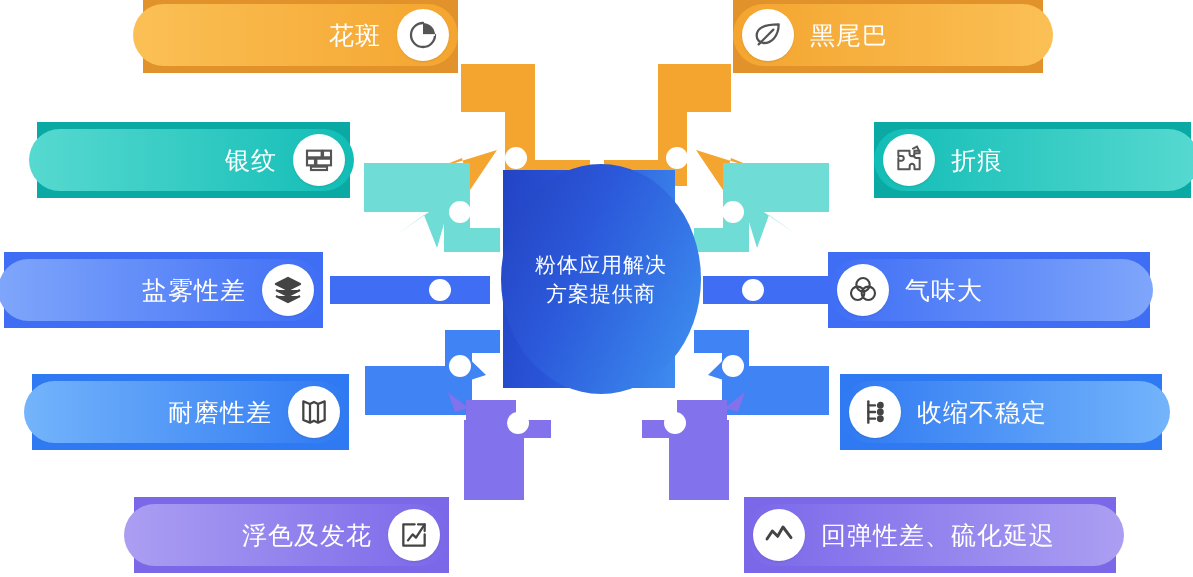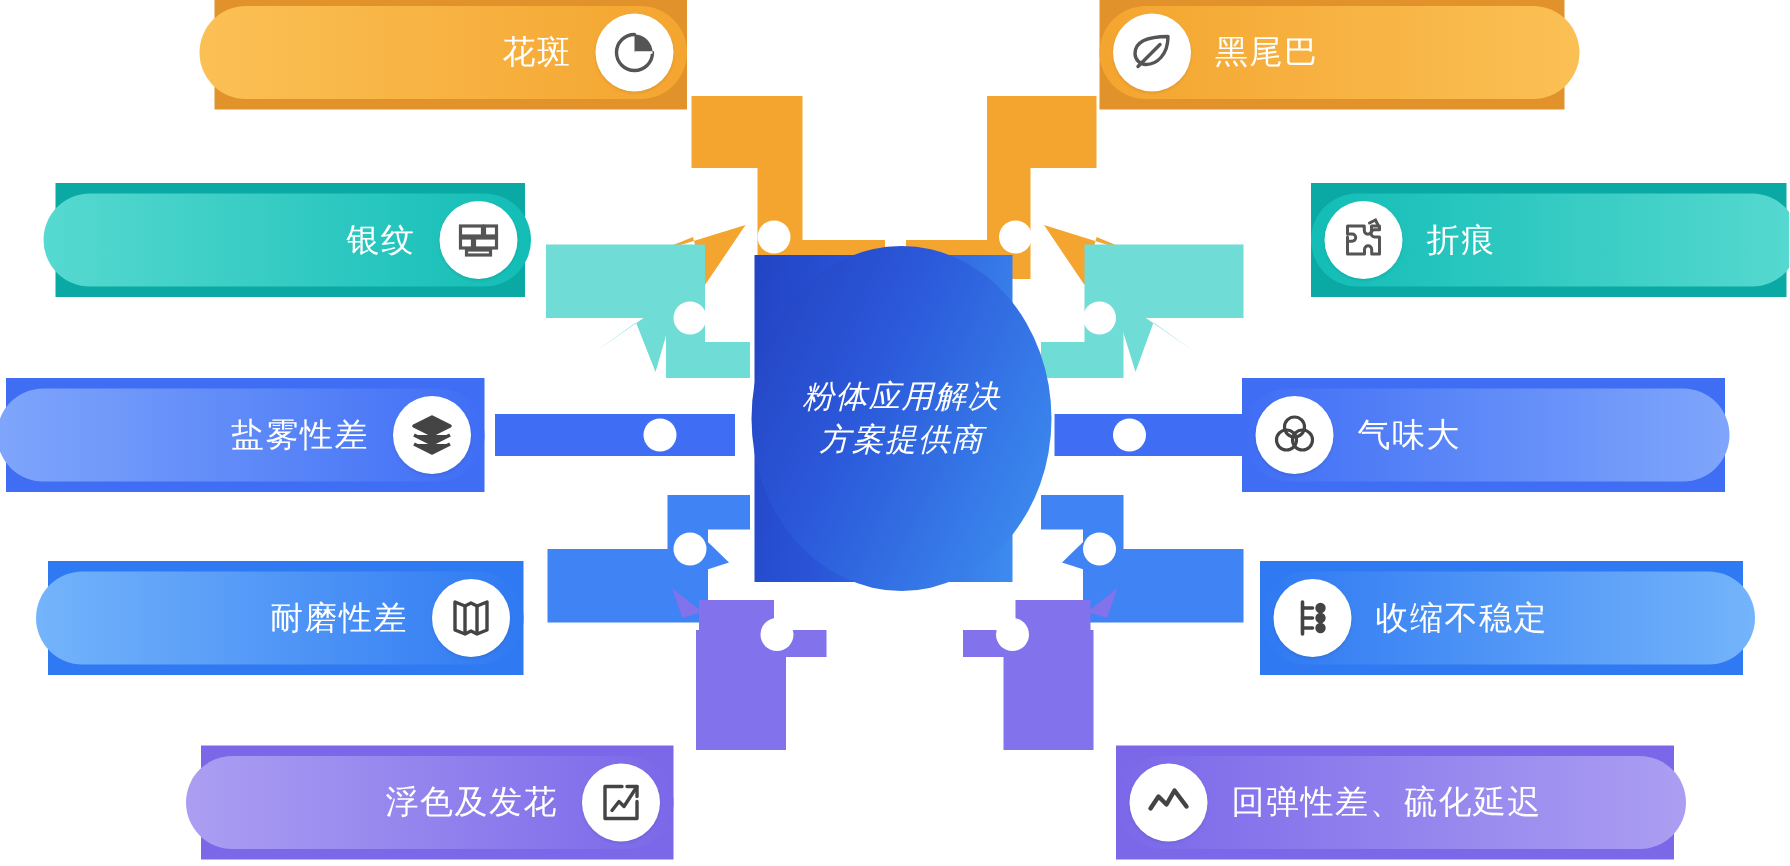--- a/index.html
+++ b/index.html
@@ -17,21 +17,20 @@
   
   #connectors{position:absolute;left:0;top:0;width:1193px;height:577px;}
 
   
   .center-node{
     position:absolute;
     left:503px;top:170px;
     width:172px;height:218px;
     background:linear-gradient(100deg,#2244c4 0%,#2a55d8 38%,#3d8cf0 100%);
     z-index:6;
-    font-style:italic;
   }
   .center-disc{
     position:absolute;
     left:-2px;top:-6px;
     width:200px;height:230px;
     border-radius:50%;
     background:linear-gradient(115deg,#2340bf 0%,#2b59da 40%,#3f93f2 100%);
   }
   .center-label{
     position:absolute;
@@ -69,21 +68,21 @@
     border-radius:31px;
     display:flex;
     align-items:center;
     box-sizing:border-box;
   }
   .pill.right .body{flex-direction:row;padding-left:9px;}
   .pill.left  .body{flex-direction:row-reverse;padding-right:9px;}
 
   .pill .label{
     color:#ffffff;
-    font-size:22px;
+    font-size:25px;
     letter-spacing:1px;
     white-space:nowrap;
     padding:0 16px;
   }
   .badge{
     width:52px;height:52px;flex:0 0 52px;
     border-radius:50%;
     background:#ffffff;
     display:flex;align-items:center;justify-content:center;
     box-shadow:0 1px 2px rgba(0,0,0,.10);

